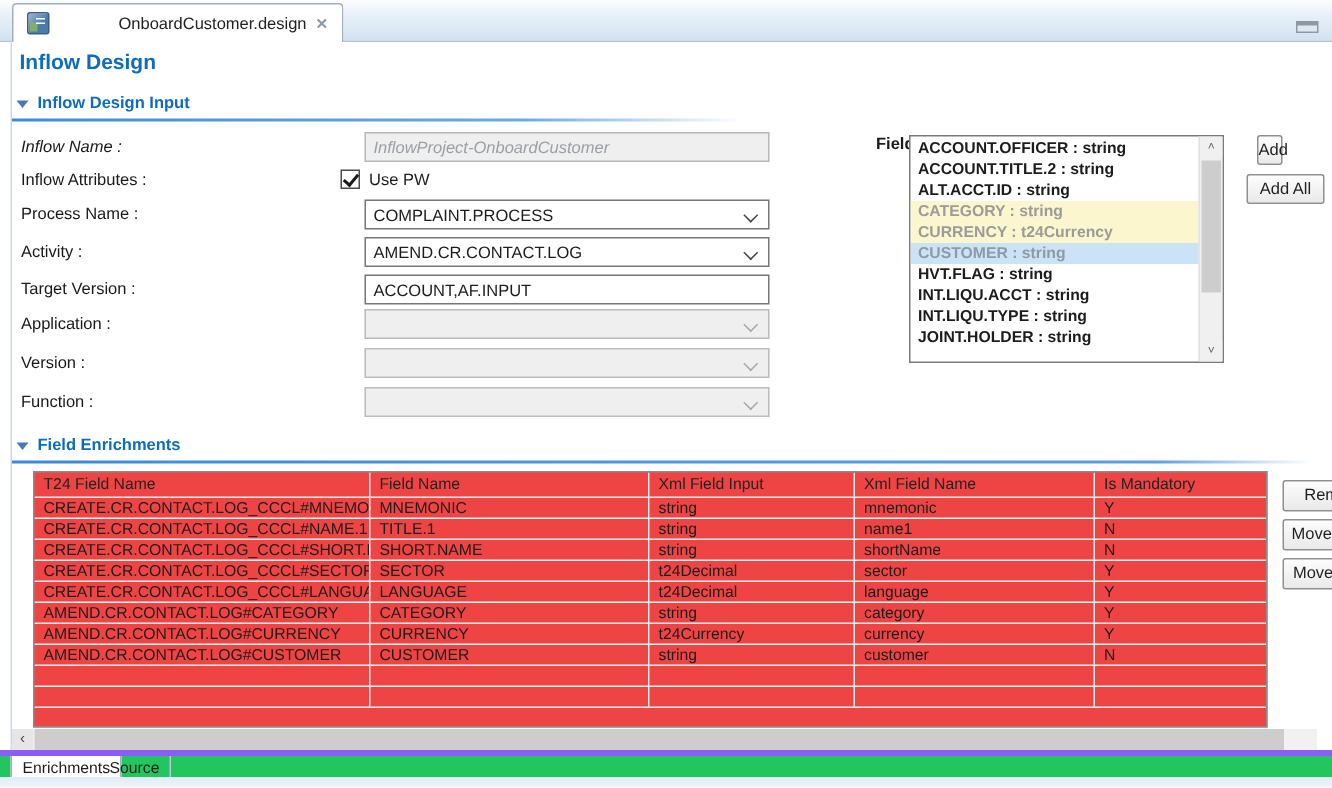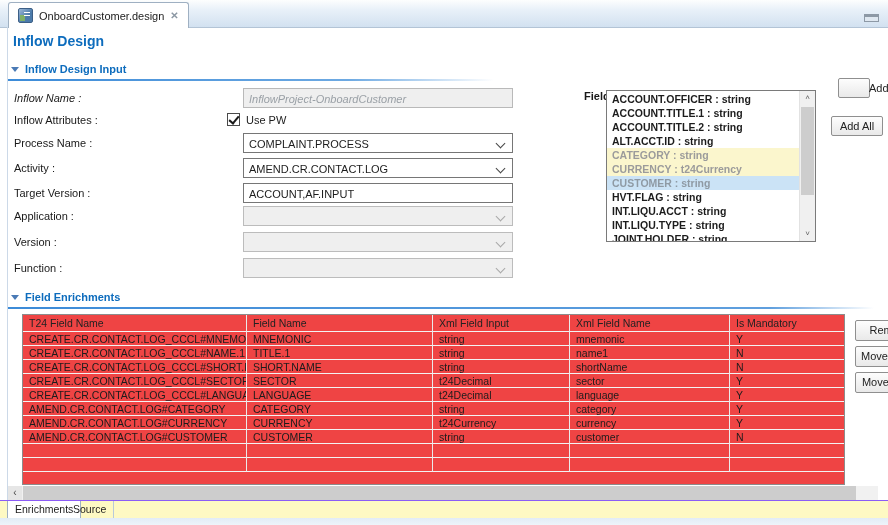--- a/index.html
+++ b/index.html
@@ -10,21 +10,21 @@
   .tabbar{position:absolute;left:0;top:0;width:888px;height:27px;
           background:linear-gradient(#fdfefe,#e9f1f9 35%,#d2e1f0);border-bottom:1px solid #b3c4d6;}
   .etab{position:absolute;left:8px;top:2px;height:25px;background:#fff;
         border:1px solid #9fb0c2;border-bottom:none;border-radius:3px 3px 0 0;
         display:flex;align-items:center;gap:6px;padding:0 9px;z-index:2;}
   .doc-icon{width:13px;height:13px;border:1px solid #3c5f86;border-radius:2px;
         background:linear-gradient(135deg,#9db9d8 0%,#4c7bab 60%);position:relative;}
   .doc-icon:before{content:"";position:absolute;left:1px;bottom:1px;width:5px;height:6px;background:#7fb069;}
   .doc-icon:after{content:"";position:absolute;right:2px;top:3px;width:6px;height:1px;background:#fff;
         box-shadow:0 3px 0 #fff;}
-  .tab-label{font-size:11px;color:#222;}
+  .tab-label{font-size:11px;color:#222;margin-left:40px;}
   .tab-close{color:#8b97a3;font-size:10px;font-weight:bold;cursor:default;}
   .min-icon{position:absolute;right:9px;top:14px;width:13px;height:4px;background:#dfe8f1;
         border:1px solid #8d99a6;border-top:3px solid #8d99a6;}
 
   .leftline{position:absolute;left:7px;top:27px;height:473px;width:1px;background:#ccd9e8;}
 
   .page-title{position:absolute;left:13px;top:33px;font-size:14px;font-weight:bold;color:#0d6cbd;}
 
   
   .sec-hdr{position:absolute;left:11px;height:16px;display:flex;align-items:center;gap:6px;
@@ -62,21 +62,21 @@
   .fl-item.selected{background:#cbe3f6;color:#8f9aa4;}
   .fl-sb{position:absolute;right:0;top:0;bottom:0;width:15px;background:#f0f0f0;border-left:1px solid #e2e2e2;}
   .fl-sb .arr{position:absolute;left:0;width:15px;height:14px;text-align:center;line-height:14px;
         font-size:8px;color:#606060;background:#f0f0f0;}
   .fl-sb .up{top:0;} .fl-sb .dn{bottom:0;}
   .fl-sb .thumb{position:absolute;left:1px;top:16px;width:13px;height:88px;background:#cdcdcd;}
 
   .btn{position:absolute;box-sizing:border-box;border:1px solid #8f8f8f;border-radius:2px;
        background:linear-gradient(#fdfdfd,#e9e9e9);text-align:center;font-size:11px;color:#222;
        line-height:18px;height:20px;}
-  .btn-add{left:838px;top:78px;width:17px;padding-left:30px;}
+  .btn-add{left:838px;top:90px;width:17px;}
   .btn-addall{left:831px;top:116px;width:52px;}
 
   
   .tbl{position:absolute;left:22px;top:314px;width:823px;height:171px;border:1px solid #8c8c8c;
        background:#ef4444;box-sizing:border-box;overflow:hidden;}
   .trow{display:grid;grid-template-columns:224px 186px 137px 160px 1fr;height:14px;}
   .trow.head{height:17px;}
   .tcell{padding-left:6px;line-height:14px;font-size:10.5px;border-right:1px solid #eaeaea;
          border-bottom:1px solid #f3f3f3;white-space:nowrap;overflow:hidden;color:#1c1c1c;}
   .trow.head .tcell{line-height:17px;color:#222;}
@@ -86,22 +86,22 @@
         border-radius:2px;background:linear-gradient(#fdfdfd,#e9e9e9);text-align:center;
         line-height:19px;font-size:11px;color:#222;}
   .sb0{top:320px;width:70px;} .sb1{top:346px;width:56px;} .sb2{top:372px;width:72px;}
 
   
   .hscroll{position:absolute;left:8px;top:486px;width:870px;height:14px;background:#f1f1f1;}
   .hs-arrow{position:absolute;left:0;top:0;width:14px;height:14px;background:#e6e6e6;text-align:center;
         line-height:13px;font-size:10px;color:#4a4a4a;}
   .hs-thumb{position:absolute;left:15px;top:0;width:833px;height:14px;background:#cdcdcd;}
 
-  .btabbar{position:absolute;left:0;top:500px;width:888px;height:18px;background:#fef9c3;
-        border-top:1px solid #8b5cf6;}
+  .btabbar{position:absolute;left:0;top:500px;width:888px;height:18px;background:#22c55e;
+        border-top:4px solid #8b5cf6;}
   .btab{position:absolute;top:0;height:18px;box-sizing:border-box;line-height:17px;font-size:10.5px;
         padding:0 7px;color:#1c1c1c;}
   .btab.active{background:#fff;border:1px solid #9fb0c2;border-top:none;}
   .btab.t0{left:7px;} .btab.t1{left:66px;border-right:1px solid #b9c9da;}
   .bstrip{position:absolute;left:0;top:518px;width:888px;height:7px;
         background:linear-gradient(#e2ecf6,#eef4fa);border-bottom:1px solid #d0d8e0;}
 </style>
 </head>
 <body>
 
@@ -181,21 +181,20 @@
     <div class="ctrl combo dis">
       <span></span>
       <span class="chev"></span>
     </div>
   </div>
 
   <div class="fp-label">Field:</div>
   <div class="flist">
     <div class="fl-items" id="fl-items">
         <div class="fl-item normal">ACCOUNT.OFFICER : string</div>
-        <div class="fl-item normal">ACCOUNT.TITLE.1 : string</div>
         <div class="fl-item normal">ACCOUNT.TITLE.2 : string</div>
         <div class="fl-item normal">ALT.ACCT.ID : string</div>
         <div class="fl-item added">CATEGORY : string</div>
         <div class="fl-item added">CURRENCY : t24Currency</div>
         <div class="fl-item selected">CUSTOMER : string</div>
         <div class="fl-item normal">HVT.FLAG : string</div>
         <div class="fl-item normal">INT.LIQU.ACCT : string</div>
         <div class="fl-item normal">INT.LIQU.TYPE : string</div>
         <div class="fl-item normal">JOINT.HOLDER : string</div>
       </div>

